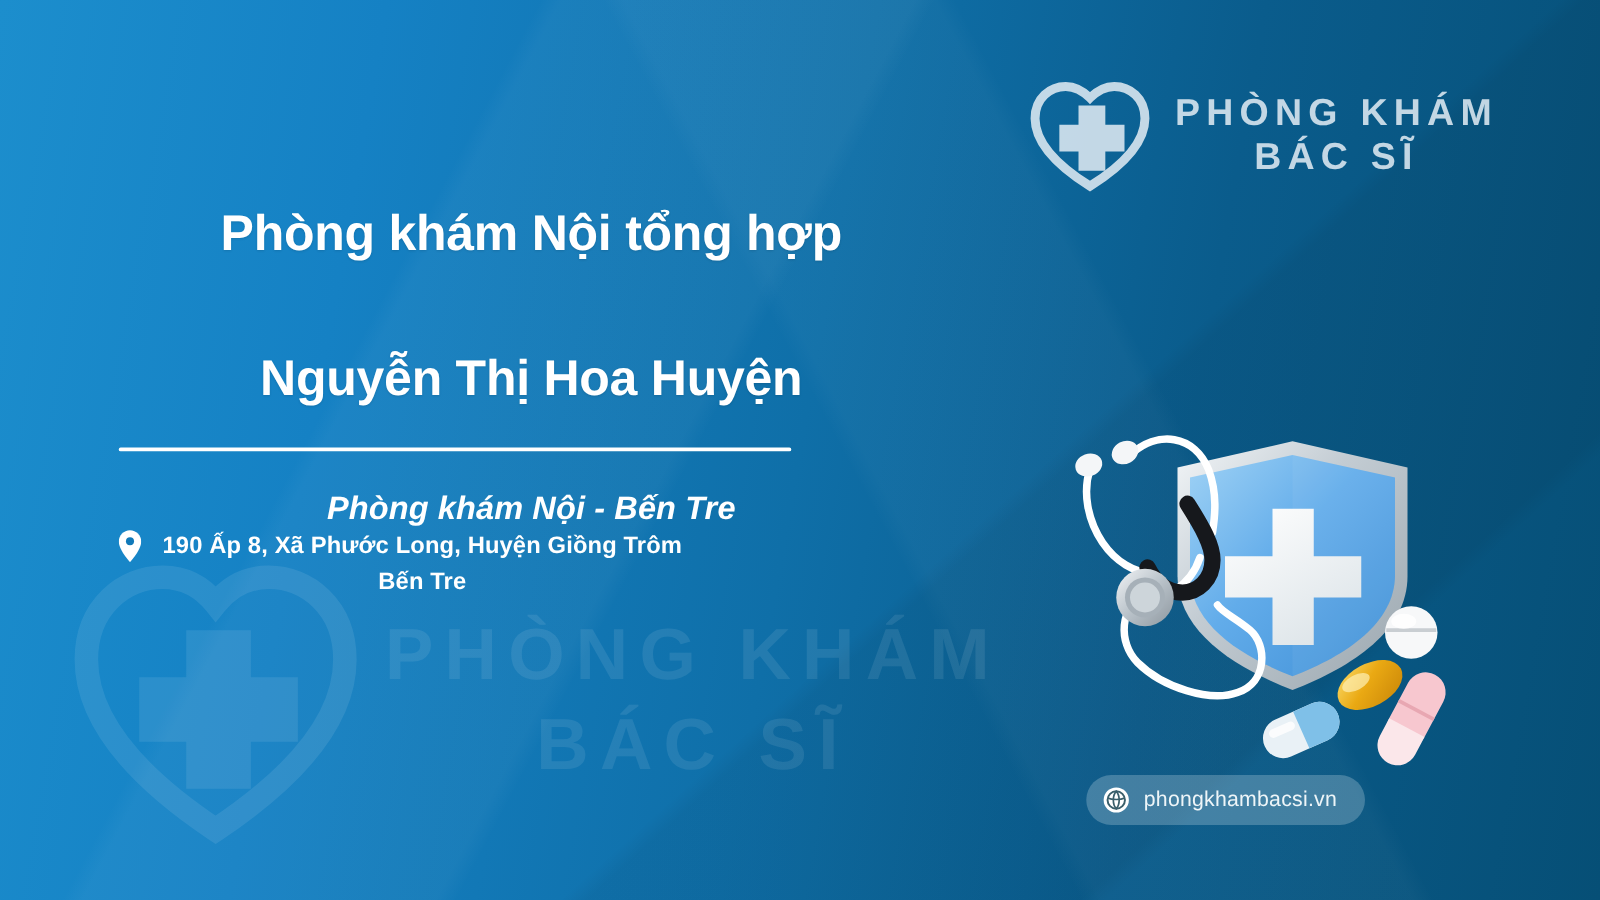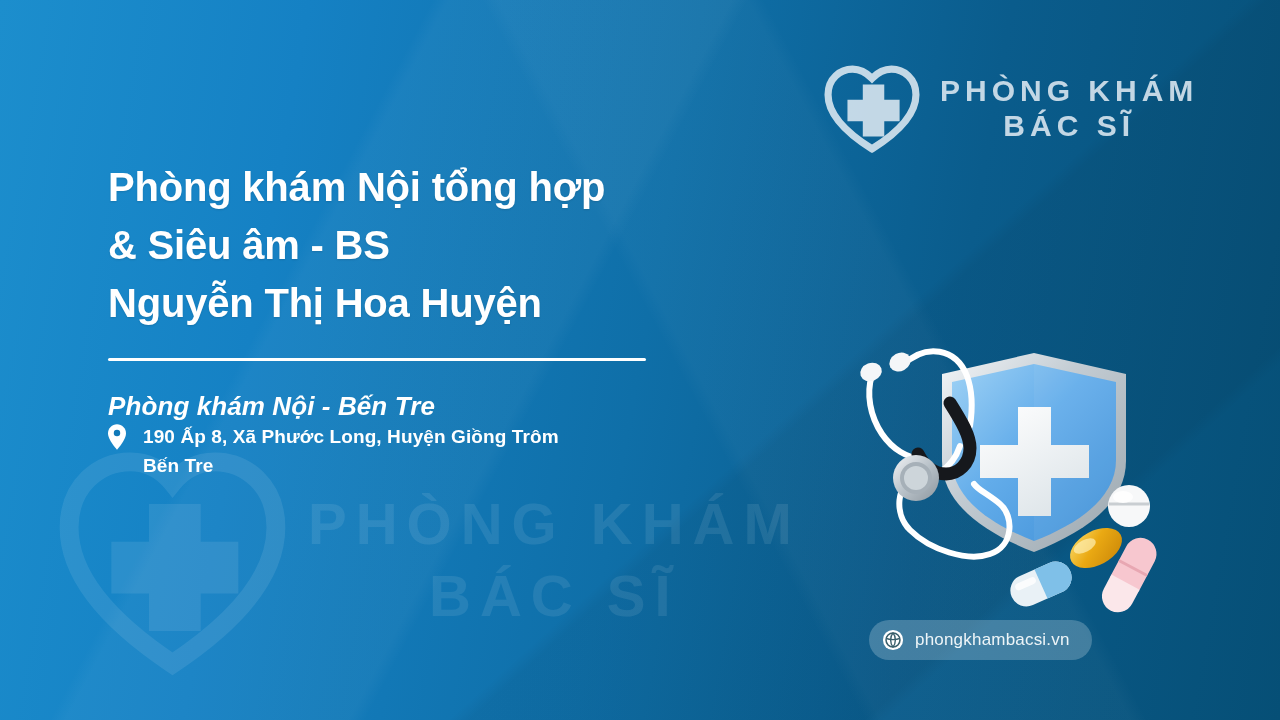--- a/index.html
+++ b/index.html
@@ -72,23 +72,24 @@
     font-weight: bold;
     letter-spacing: 9px;
     line-height: 1.25;
   }
   #watermark .wm-l1 { font-size: 58px; }
   #watermark .wm-l2 { font-size: 58px; text-align: center; }
 
   
   #left-col {
     position: absolute;
-    left: 108px;
+    left: 95px;
     top: 158px;
     width: 660px;
+    text-align: center;
   }
   #clinic-title {
     color: #ffffff;
     font-size: 40px;
     font-weight: bold;
     line-height: 1.45;
     letter-spacing: -0.2px;
     margin: 0;
     text-shadow: 0 1px 2px rgba(0,0,0,0.12);
   }
@@ -185,21 +186,21 @@
     </svg>
     <div class="wm-words">
       <div class="wm-l1">PHÒNG KHÁM</div>
       <div class="wm-l2">BÁC SĨ</div>
     </div>
   </div>
 
   <div id="left-col">
     <h1 id="clinic-title">
       <span>Phòng khám Nội tổng hợp</span><br>
-      <span>&amp; Siêu âm - BS</span><br>
+      <br>
       <span>Nguyễn Thị Hoa Huyện</span>
     </h1>
 
     <div id="divider"></div>
 
     <div id="specialty">Phòng khám Nội - Bến Tre</div>
 
     <div id="address-row">
       <svg id="pin-icon" viewBox="0 0 24 34">
         <path d="M12 0 C5.4 0 0 5.4 0 12 C0 21 12 34 12 34 C12 34 24 21 24 12 C24 5.4 18.6 0 12 0 Z" fill="#ffffff"></path>

